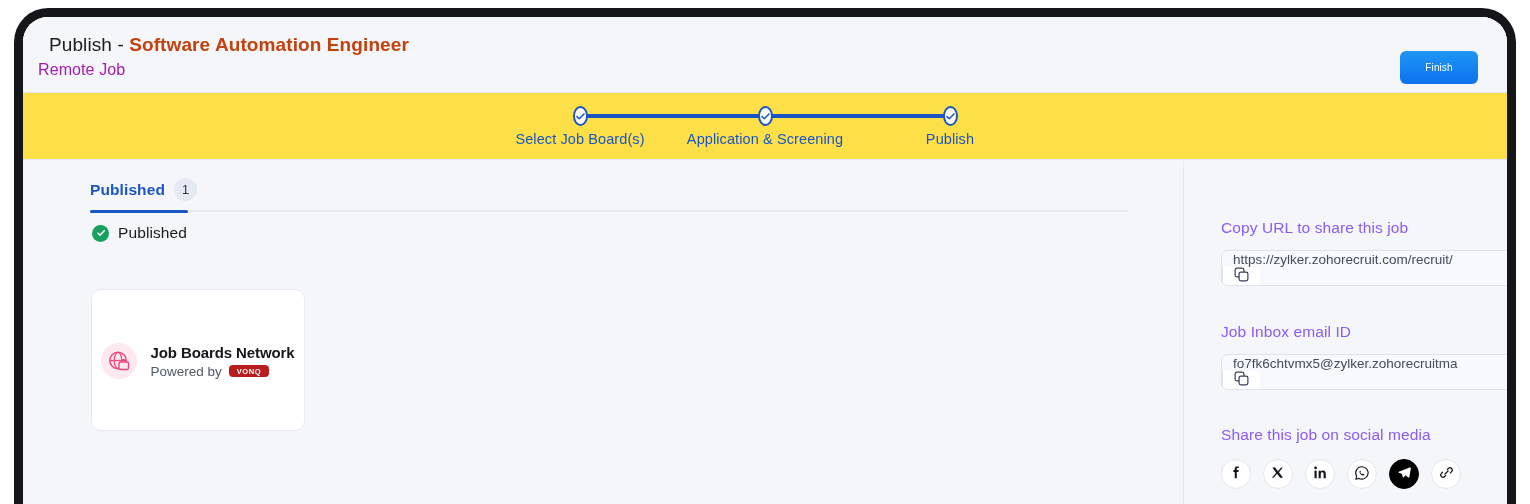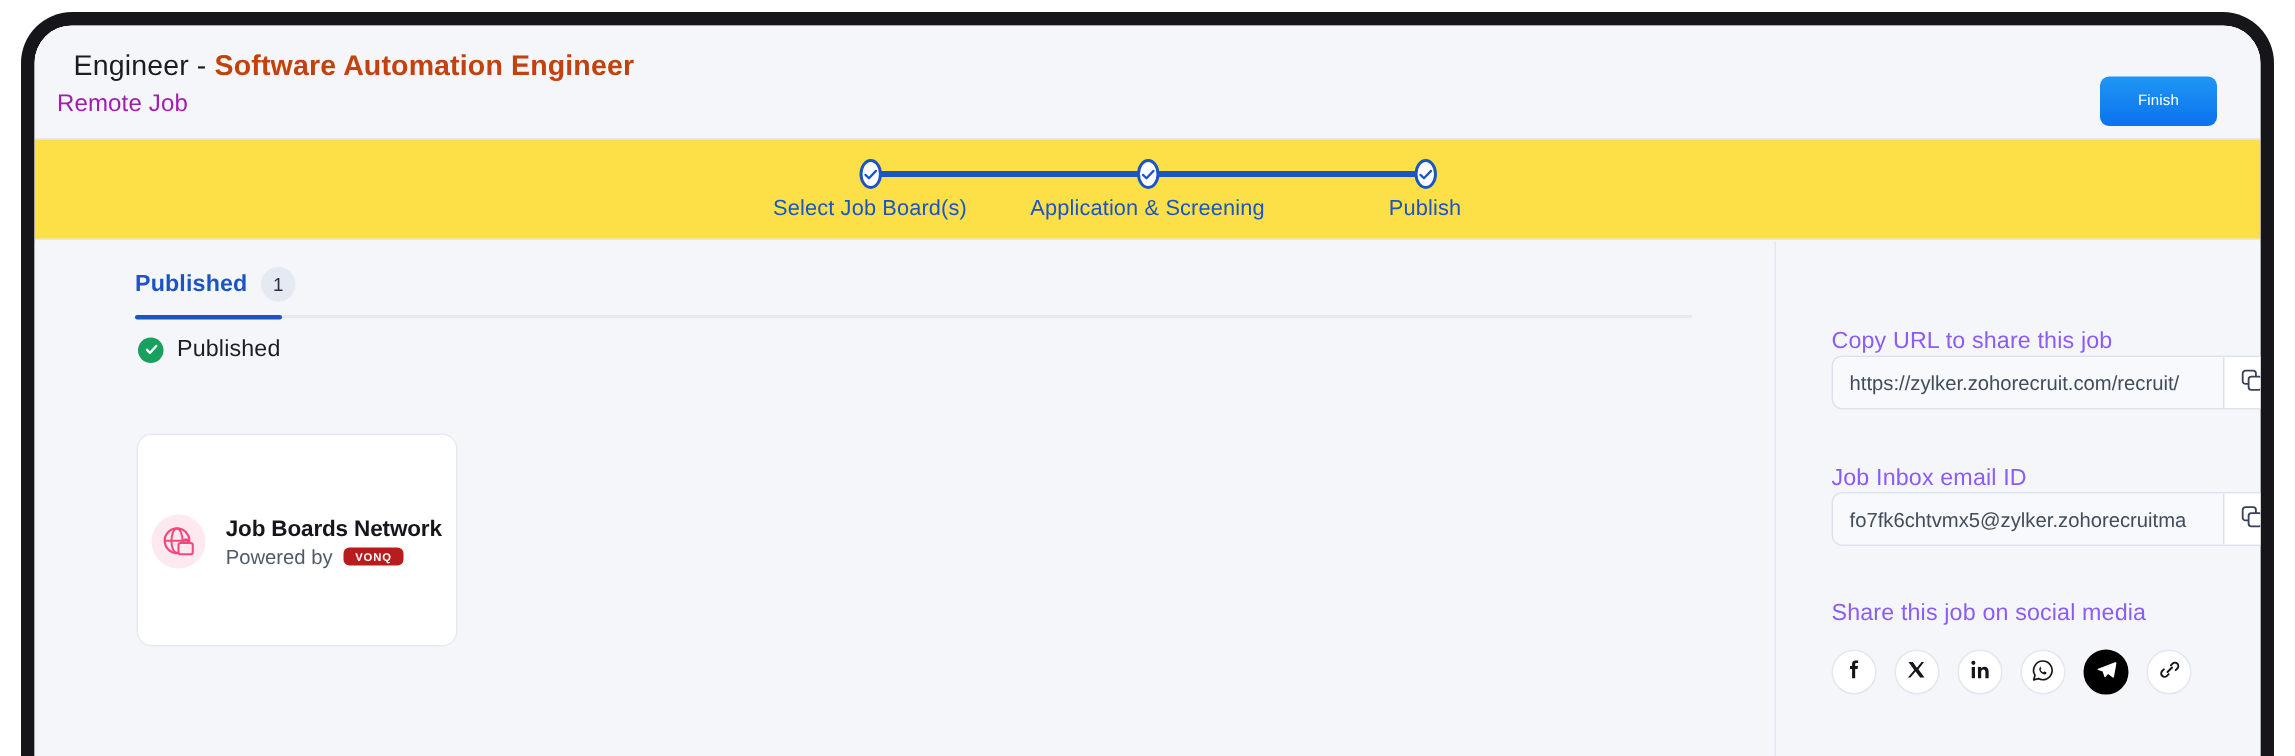--- a/index.html
+++ b/index.html
@@ -164,24 +164,25 @@
   
   .sidebar {
     position: absolute; left: 1162px; top: 0;
     right: 0; height: 100%;
     padding: 26px 30px 0 36px;
   }
   .side-label {
     font-size: 15.5px; color: #8b5cf6; letter-spacing: .1px; margin-top: 32px;
   }
   .copy-row {
+    margin-top: 13px;
     display: flex; align-items: stretch;
     width: 300px; height: 36px;
     border: 1px solid #dde3ee; border-radius: 7px;
-    background: #f7f9fc; overflow: hidden;
+    background: #f7f9fc; overflow: hidden; flex-direction: column;
   }
   .copy-value {
     flex: 1; display: flex; align-items: center;
     padding: 0 11px; font-size: 13.5px; color: #434c5c;
     white-space: nowrap; overflow: hidden;
   }
   .copy-btn {
     width: 38px; background: #ffffff;
     border: none; border-left: 1px solid #dde3ee;
     display: flex; align-items: center; justify-content: center;
@@ -198,21 +199,21 @@
   }
   .social-btn.filled { background: #000000; border-color: #000000; }
 </style>
 </head>
 <body>
 
 <div class="frame">
  <div class="screen">
 
   <div class="header">
-    <div class="title"><span>Engineer - </span><b>Software Automation Engineer</b></div>
+    <div class="title"><span>Publish - </span><b>Software Automation Engineer</b></div>
     <div class="subtitle">Remote Job</div>
     <button class="finish-btn">Finish</button>
   </div>
 
   <div class="stepper-band">
     <div class="stepper">
 
       <div class="step">
         <div class="step-dot">
           <svg width="11" height="11" viewBox="0 0 11 11">

